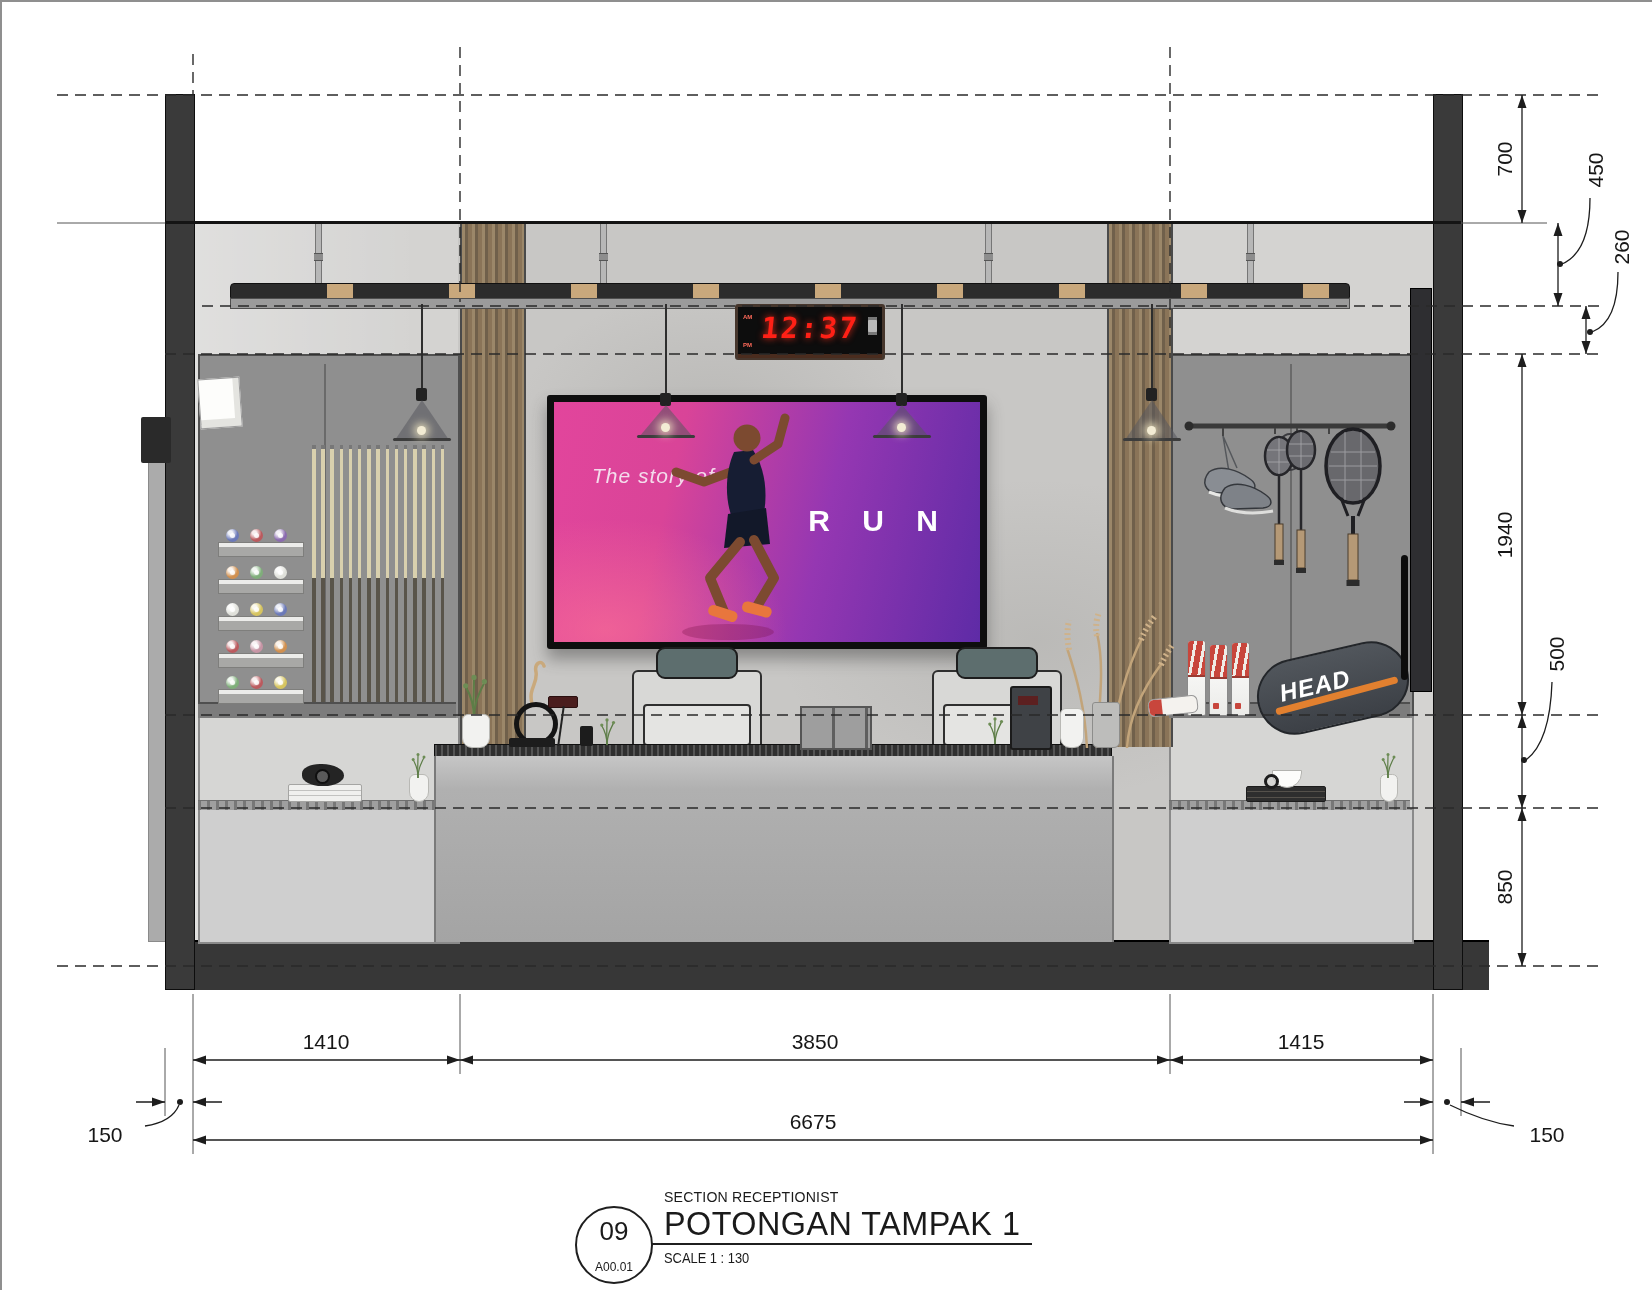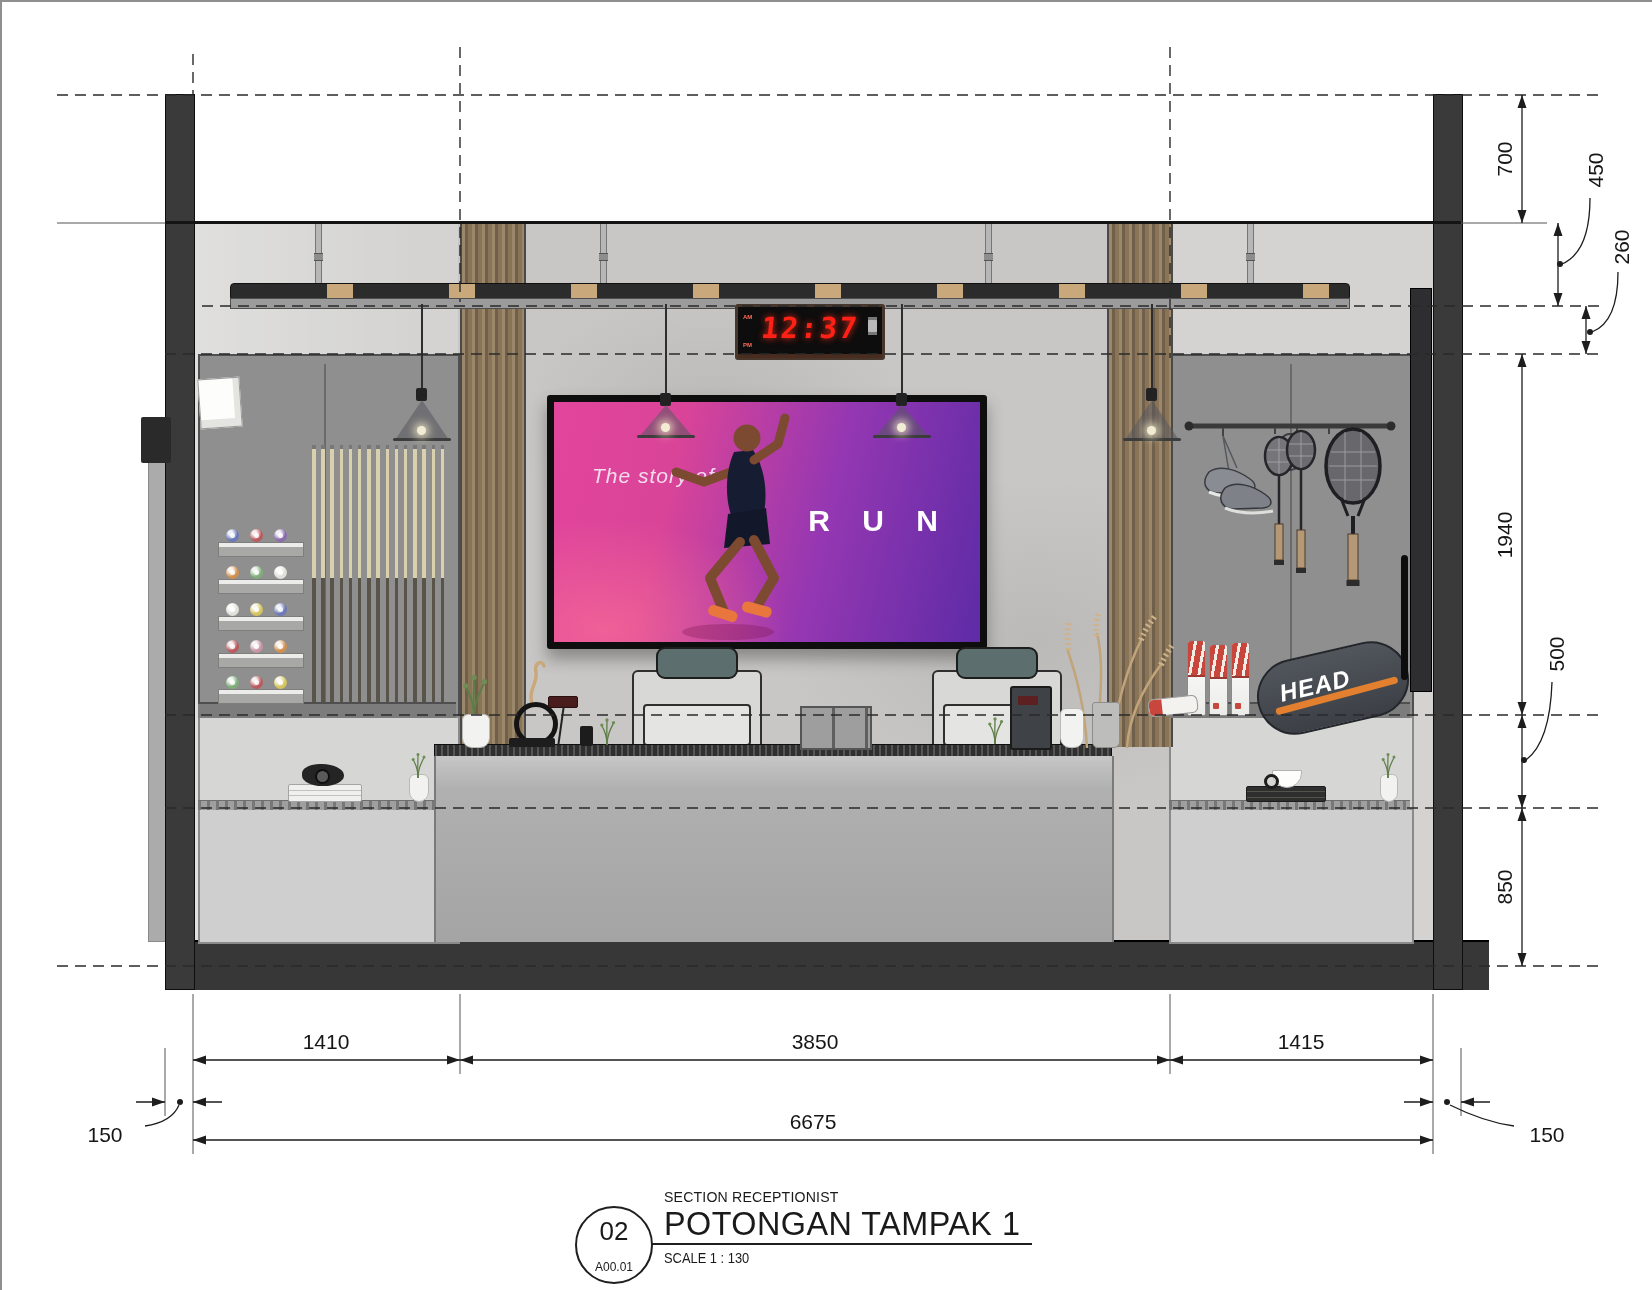--- a/index.html
+++ b/index.html
@@ -425,21 +425,21 @@
     <text text-anchor="middle" x="324" y="1047">1410</text>
     <text text-anchor="middle" x="813" y="1047">3850</text>
     <text text-anchor="middle" x="1299" y="1047">1415</text>
     <text text-anchor="middle" x="811" y="1127">6675</text>
     <text text-anchor="middle" x="103" y="1140">150</text>
     <text text-anchor="middle" x="1545" y="1140">150</text>
   </svg>
 
   <div class="abs tb-line" style="left:575px;top:1241px;width:455px;height:2px;"></div>
   <div class="abs tb-circle" style="left:573px;top:1204px;width:74px;height:74px;">
-    <div class="tb-num">02</div>
+    <div class="tb-num">09</div>
     <div class="tb-code">A00.01</div>
   </div>
   <div class="abs tb-sub" style="left:662px;top:1186px;">SECTION RECEPTIONIST</div>
   <div class="abs tb-title" style="left:662px;top:1203px;">POTONGAN TAMPAK 1</div>
   <div class="abs tb-scale" style="left:662px;top:1248px;">SCALE  1 : 130</div>
 
   <svg width="0" height="0" style="position:absolute;" aria-hidden="true">
     <defs>
       <symbol id="sym-plant" viewBox="0 0 40 50">
         <g fill="none" stroke="#5d7d47" stroke-width="2">

